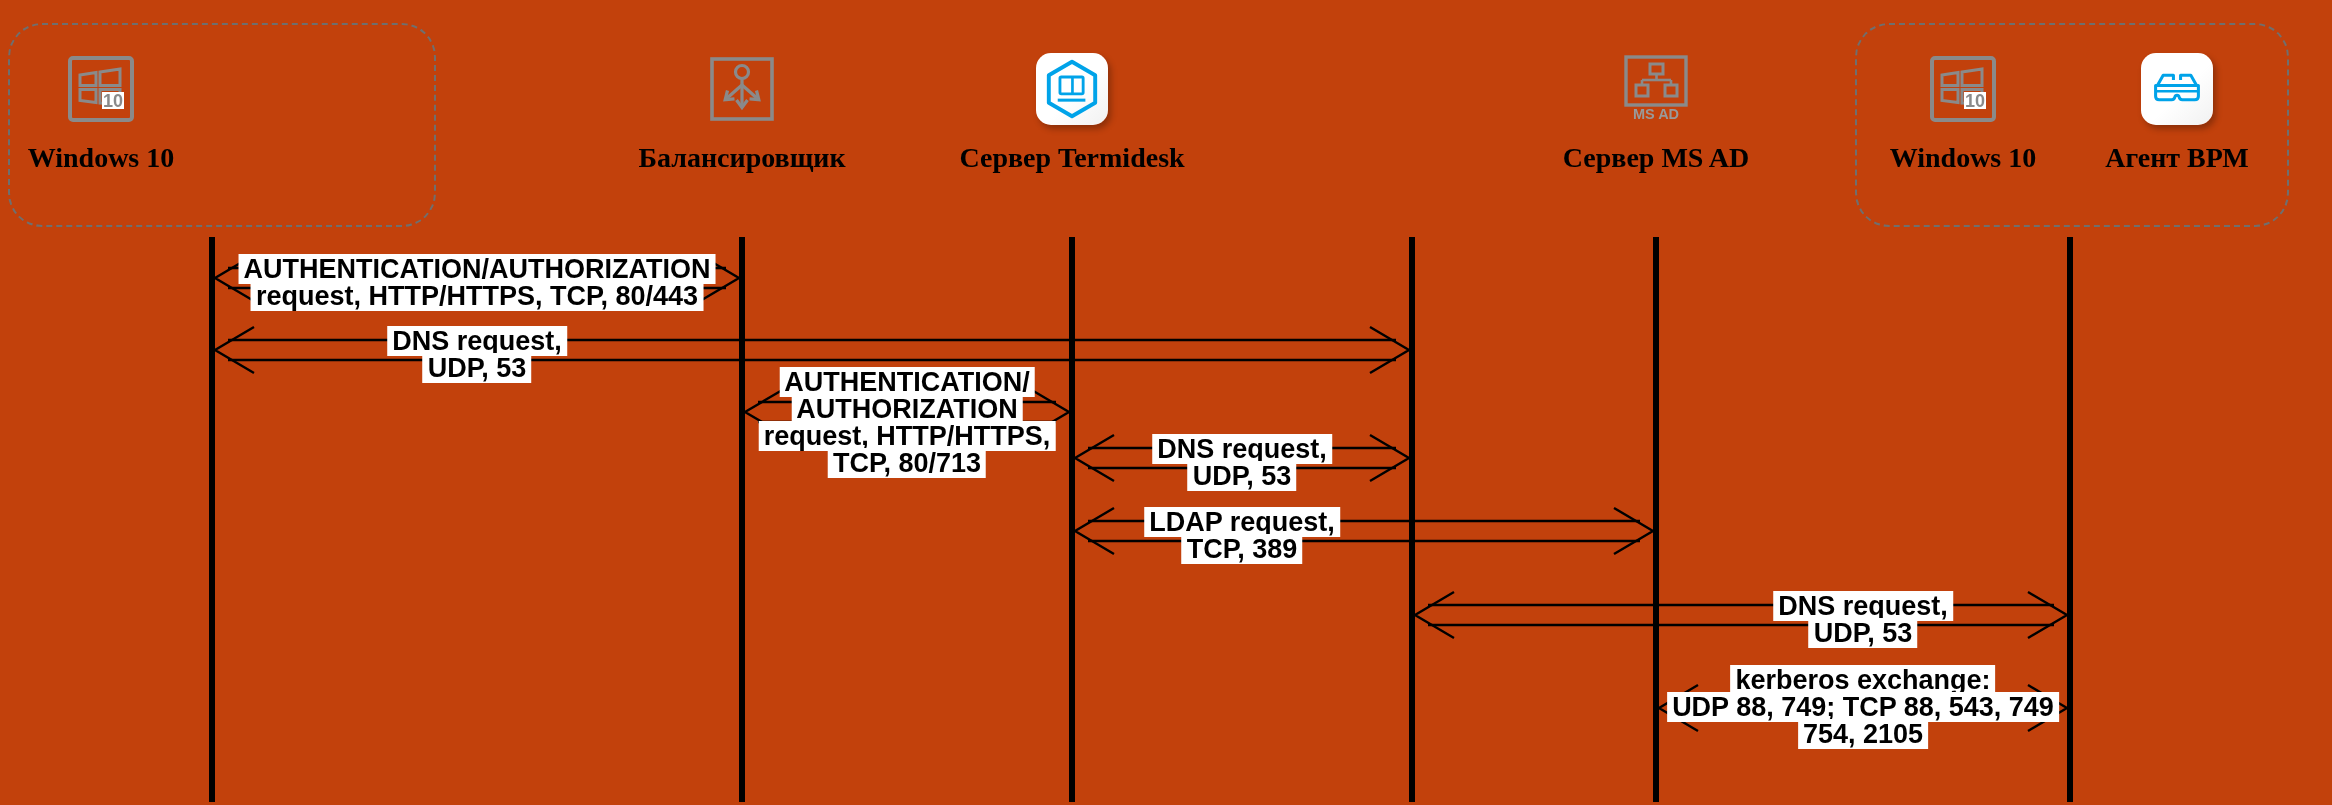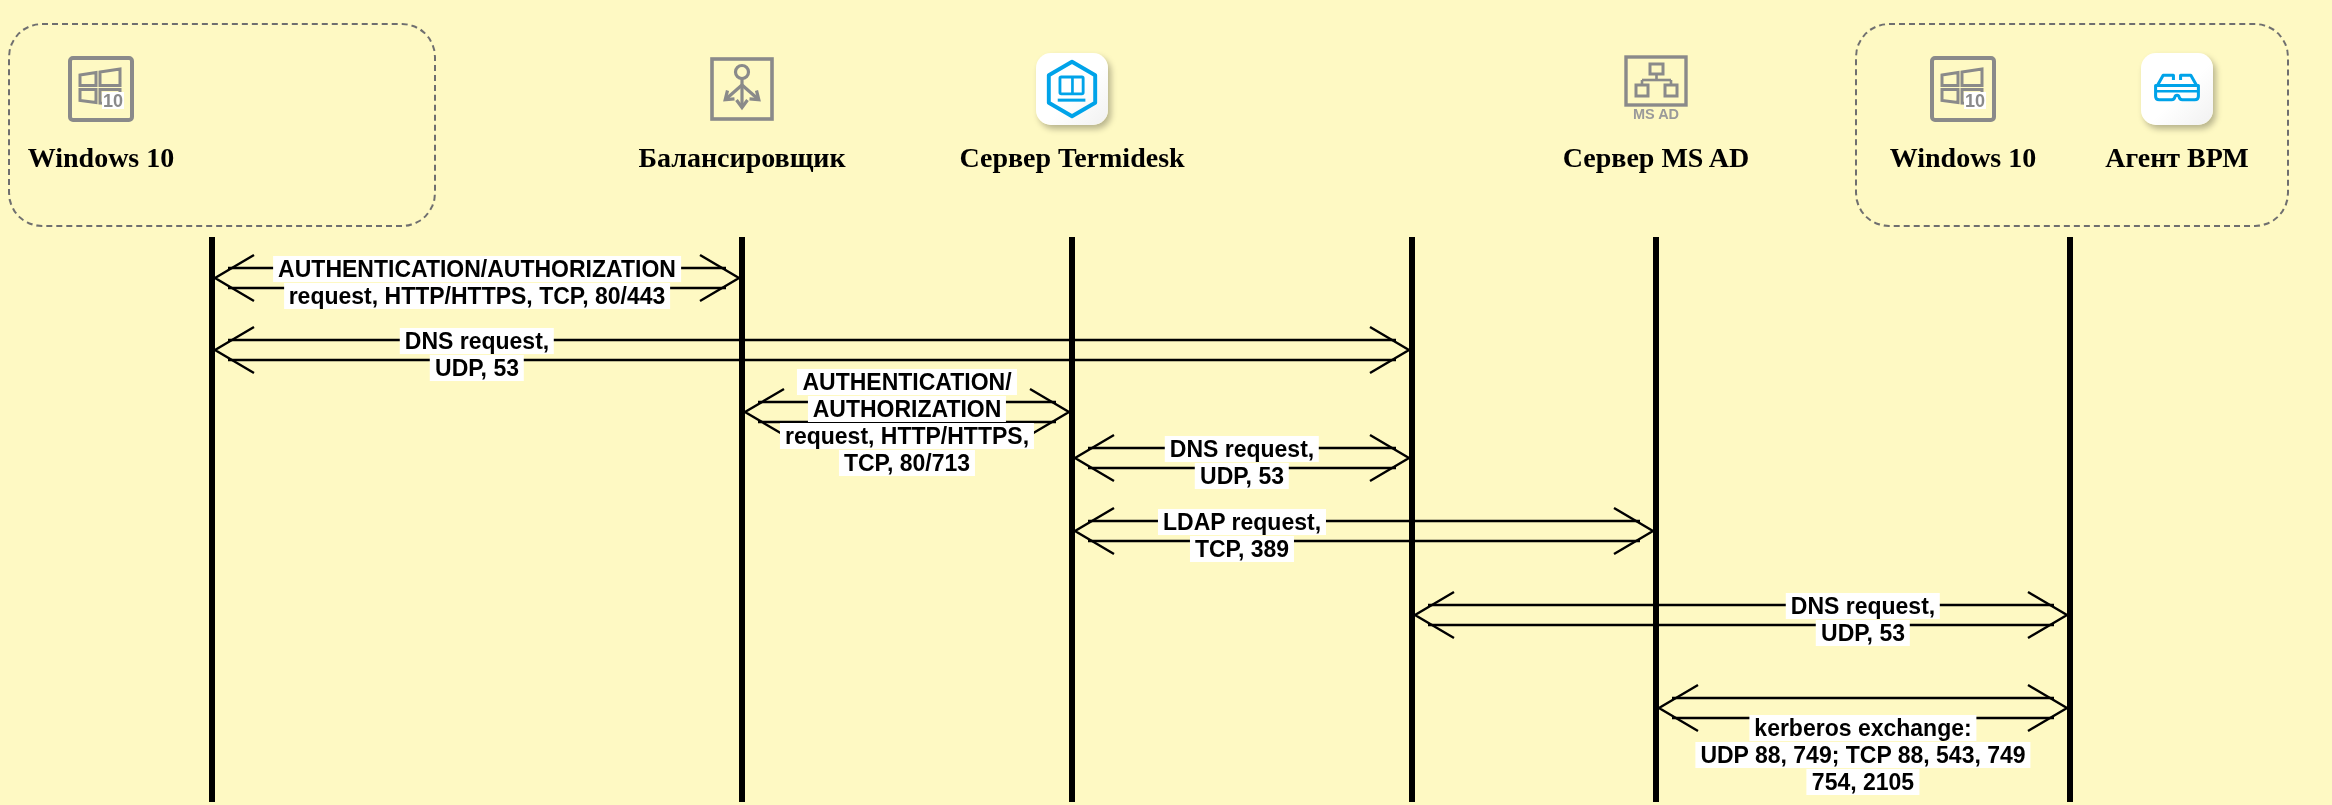--- a/index.html
+++ b/index.html
@@ -1,17 +1,17 @@
 <!DOCTYPE html>
 <html><head>
 <meta charset="utf-8">
 <style>
   html,body{margin:0;padding:0;background:#ffffff;}
   #stage{
-    position:relative;width:2332px;height:805px;background:#fef9c3;overflow:hidden;
+    position:relative;width:2332px;height:805px;background:#c2410c;overflow:hidden;
     font-family:"Liberation Sans",sans-serif;
   }
   
   .group-box{
     position:absolute;border:2.5px dashed #6f6f6f;border-radius:34px;background:transparent;
   }
   
   .actor{position:absolute;width:340px;transform:translateX(-50%);text-align:center;}
   .actor .icon-wrap{height:78px;display:flex;align-items:center;justify-content:center;}
   .icon-card{
@@ -22,21 +22,21 @@
   }
   .actor-label{
     margin-top:14px;font-family:"Liberation Serif",serif;font-weight:bold;
     font-size:28px;color:#000;white-space:nowrap;
   }
   
   #diagram-svg{position:absolute;left:0;top:0;z-index:1;}
   
   .msg-label{
     position:absolute;transform:translateX(-50%);z-index:2;text-align:center;
-    font-weight:bold;font-size:23px;line-height:27px;color:#000;white-space:nowrap;
+    font-weight:bold;font-size:27px;line-height:27px;color:#000;white-space:nowrap;
   }
   .msg-label .line{display:block;}
   .msg-label .line span{background:#ffffff;padding:0 5px;}
 </style>
 </head>
 <body>
 
 <div id="stage">
 
   <div class="group-box" id="group-0" style="left: 8px; top: 23px; width: 424px; height: 200px;"></div>
@@ -194,20 +194,20 @@
         <div class="line"><span>UDP, 53</span></div>
       </div>
       <div class="msg-label" style="left: 1242px; top: 509px;">
         <div class="line"><span>LDAP request,</span></div>
         <div class="line"><span>TCP, 389</span></div>
       </div>
       <div class="msg-label" style="left: 1863px; top: 593px;">
         <div class="line"><span>DNS request,</span></div>
         <div class="line"><span>UDP, 53</span></div>
       </div>
-      <div class="msg-label" style="left: 1863px; top: 667px; margin-top: 48px;">
+      <div class="msg-label" style="left: 1863px; top: 667px;">
         <div class="line"><span>kerberos exchange:</span></div>
         <div class="line"><span>UDP 88, 749; TCP 88, 543, 749</span></div>
         <div class="line"><span>754, 2105</span></div>
       </div>
     </div>
 
 </div>
 
 </body></html>

